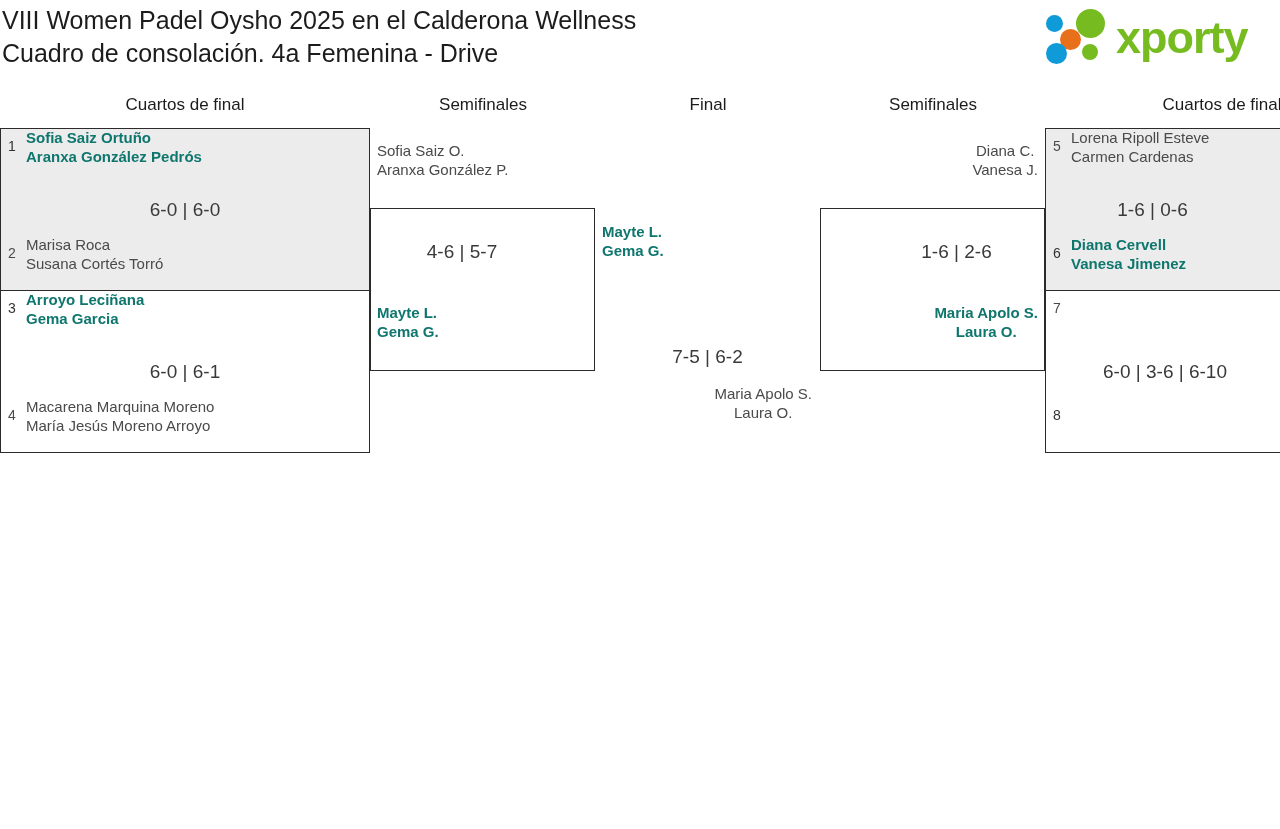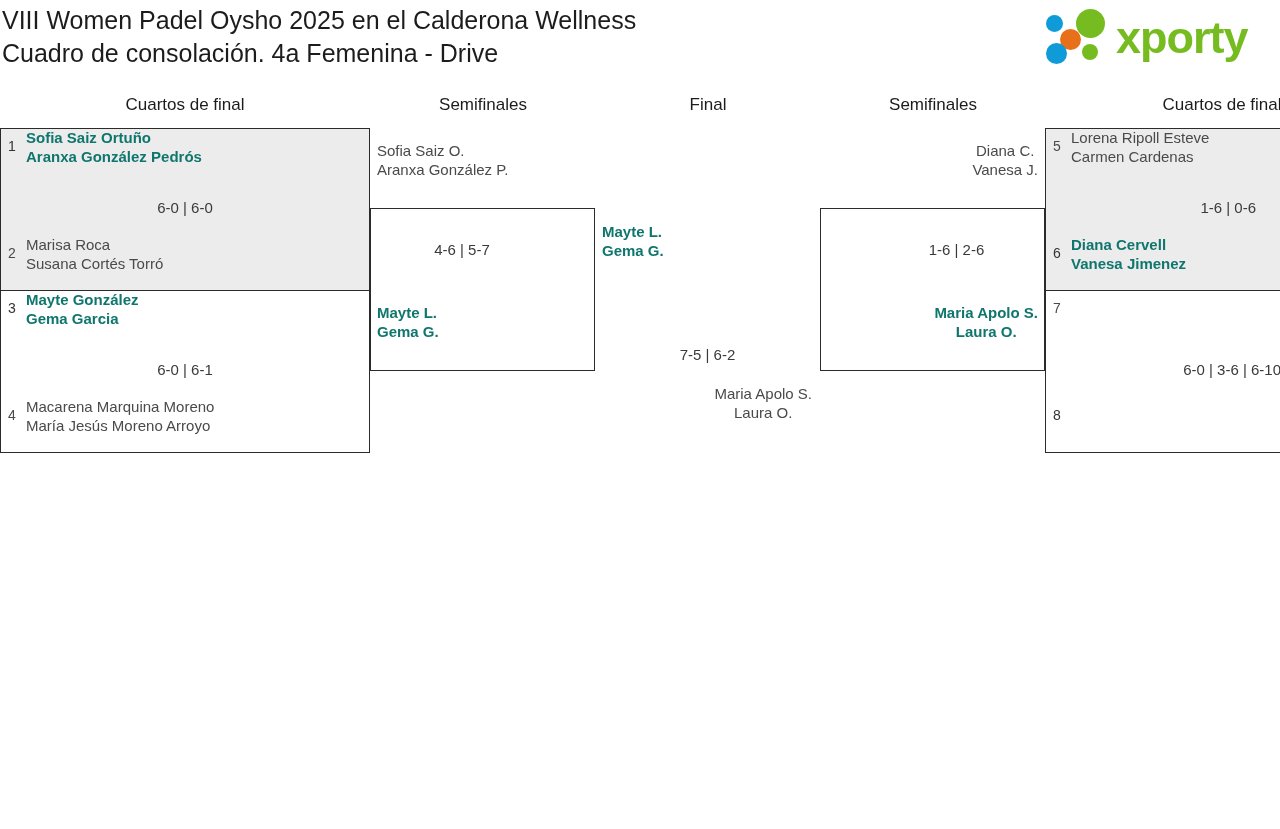--- a/index.html
+++ b/index.html
@@ -62,24 +62,24 @@
   }
   .names { white-space: nowrap; }
   .team.right .names { text-align: center; }
   .names div { white-space: nowrap; }
   .winner .names { color: #0f766e; font-weight: 700; }
   .loser  .names { color: #4a4a4a; font-weight: 400; }
   .winner .seed { color: #333333; }
 
   .score {
     position: absolute;
-    font-size: 15px; color: #3a3a3a; white-space: nowrap;
+    font-size: 19px; color: #3a3a3a; white-space: nowrap;
   }
   .score.center { text-align: center; }
-  .score.right  { text-align: right; }
+  .score.right  { text-align: center; }
 </style>
 </head>
 <body>
 
 <div id="root">
 
   <div class="title-block">
     <div class="title-line">VIII Women Padel Oysho 2025 en el Calderona Wellness</div>
     <div class="title-line">Cuadro de consolación. 4a Femenina - Drive</div>
   </div>
@@ -119,21 +119,21 @@
       <div>Marisa Roca</div>
       <div>Susana Cortés Torró</div>
     </div>
   </div>
 
   <div class="box" style="left:0px; top:290px; width:370px; height:163px;"></div>
 
   <div class="team winner" style="left:6px; top:290px; width:340px;">
     <div class="seed">3</div>
     <div class="names">
-      <div>Mayte González</div>
+      <div>Arroyo Leciñana</div>
       <div>Gema Garcia</div>
     </div>
   </div>
 
   <div class="score center" style="left:6px; top:361px; width:358px;">6-0 | 6-1</div>
 
   <div class="team loser" style="left:6px; top:397px; width:340px;">
     <div class="seed">4</div>
     <div class="names">
       <div>Macarena Marquina Moreno</div>

